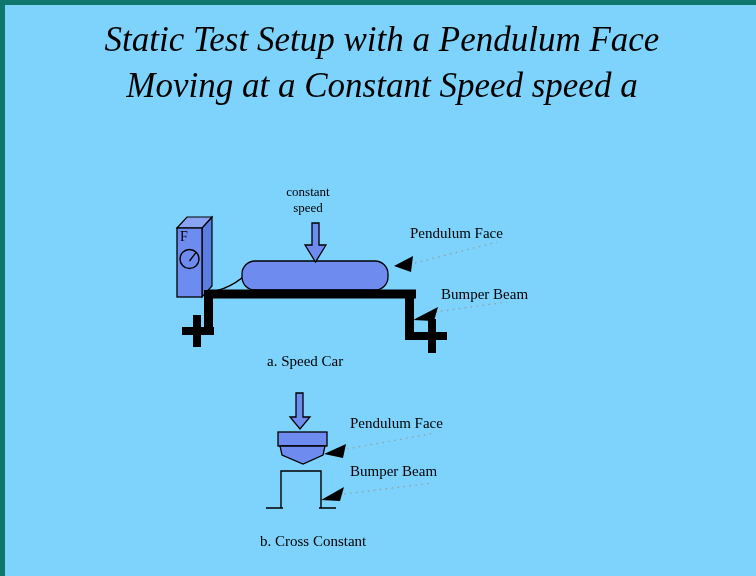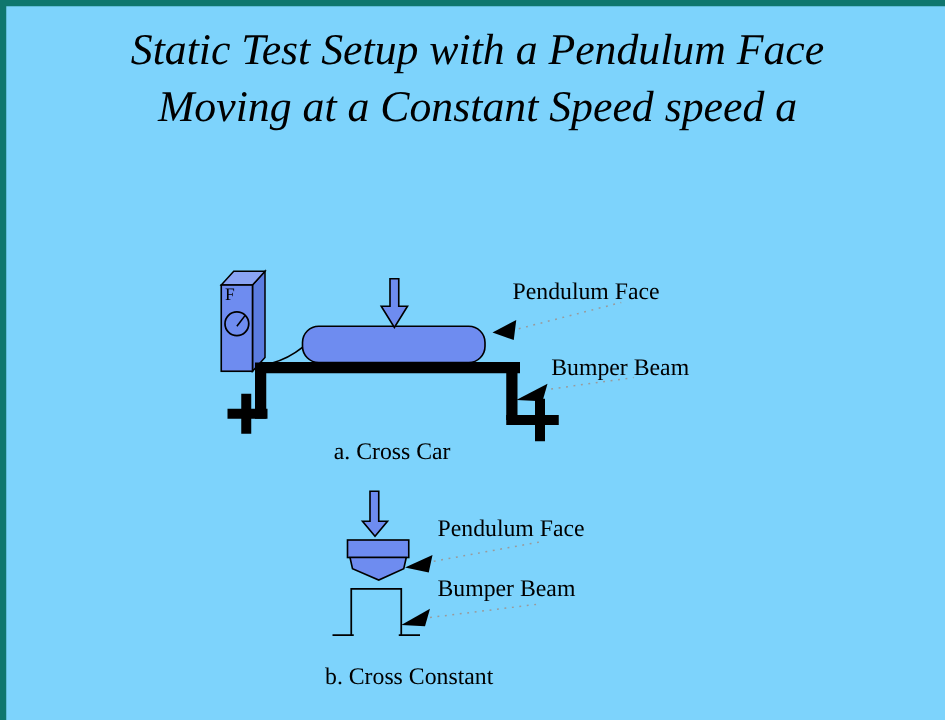--- a/index.html
+++ b/index.html
@@ -15,21 +15,21 @@
     position:absolute;left:0;top:12px;width:100%;
     text-align:center;
     font-style:italic;
     font-size:35px;
     line-height:46px;
     color:#000;
   }
   .diagram-svg{position:absolute;left:0;top:0;width:756px;height:576px;}
   .label{
     position:absolute;
-    font-size:19px;
+    font-size:15px;
     line-height:15px;
     color:#000;
     white-space:nowrap;
   }
   .speed-label{
     position:absolute;left:265px;top:179px;width:76px;
     text-align:center;font-size:13px;line-height:15.5px;color:#000;
     white-space:pre-line;
   }
   .gauge-f{position:absolute;left:175px;top:224px;font-size:14px;color:#000;}
@@ -86,23 +86,25 @@
     <polygon class="blue" points="275,441 320,441 318,450 298,459 277,450"></polygon>
 
     <path class="outline-only" d="M261,503 L278,503 M276,503 L276,466 L316,466 L316,503 M314,503 L331,503"></path>
 
     <path class="leader" d="M342,444 L430,428"></path>
     <polygon class="tri" points="319,449 341,439 338,453"></polygon>
     <path class="leader" d="M339,489 L428,478"></path>
     <polygon class="tri" points="316,495 339,482 335,496"></polygon>
   </svg>
 
+  <div class="speed-label">constant
+speed</div>
   <div class="gauge-f">F</div>
 
   <div class="label" style="left:405px;top:221px;">Pendulum Face</div>
   <div class="label" style="left:436px;top:282px;">Bumper Beam</div>
-  <div class="label" style="left:262px;top:349px;">a. Cross Car</div>
+  <div class="label" style="left:262px;top:349px;">a. Speed Car</div>
 
   <div class="label" style="left:345px;top:411px;">Pendulum Face</div>
   <div class="label" style="left:345px;top:459px;">Bumper Beam</div>
   <div class="label" style="left:255px;top:529px;">b. Cross Constant</div>
 
 </div>
 
 </body></html>

